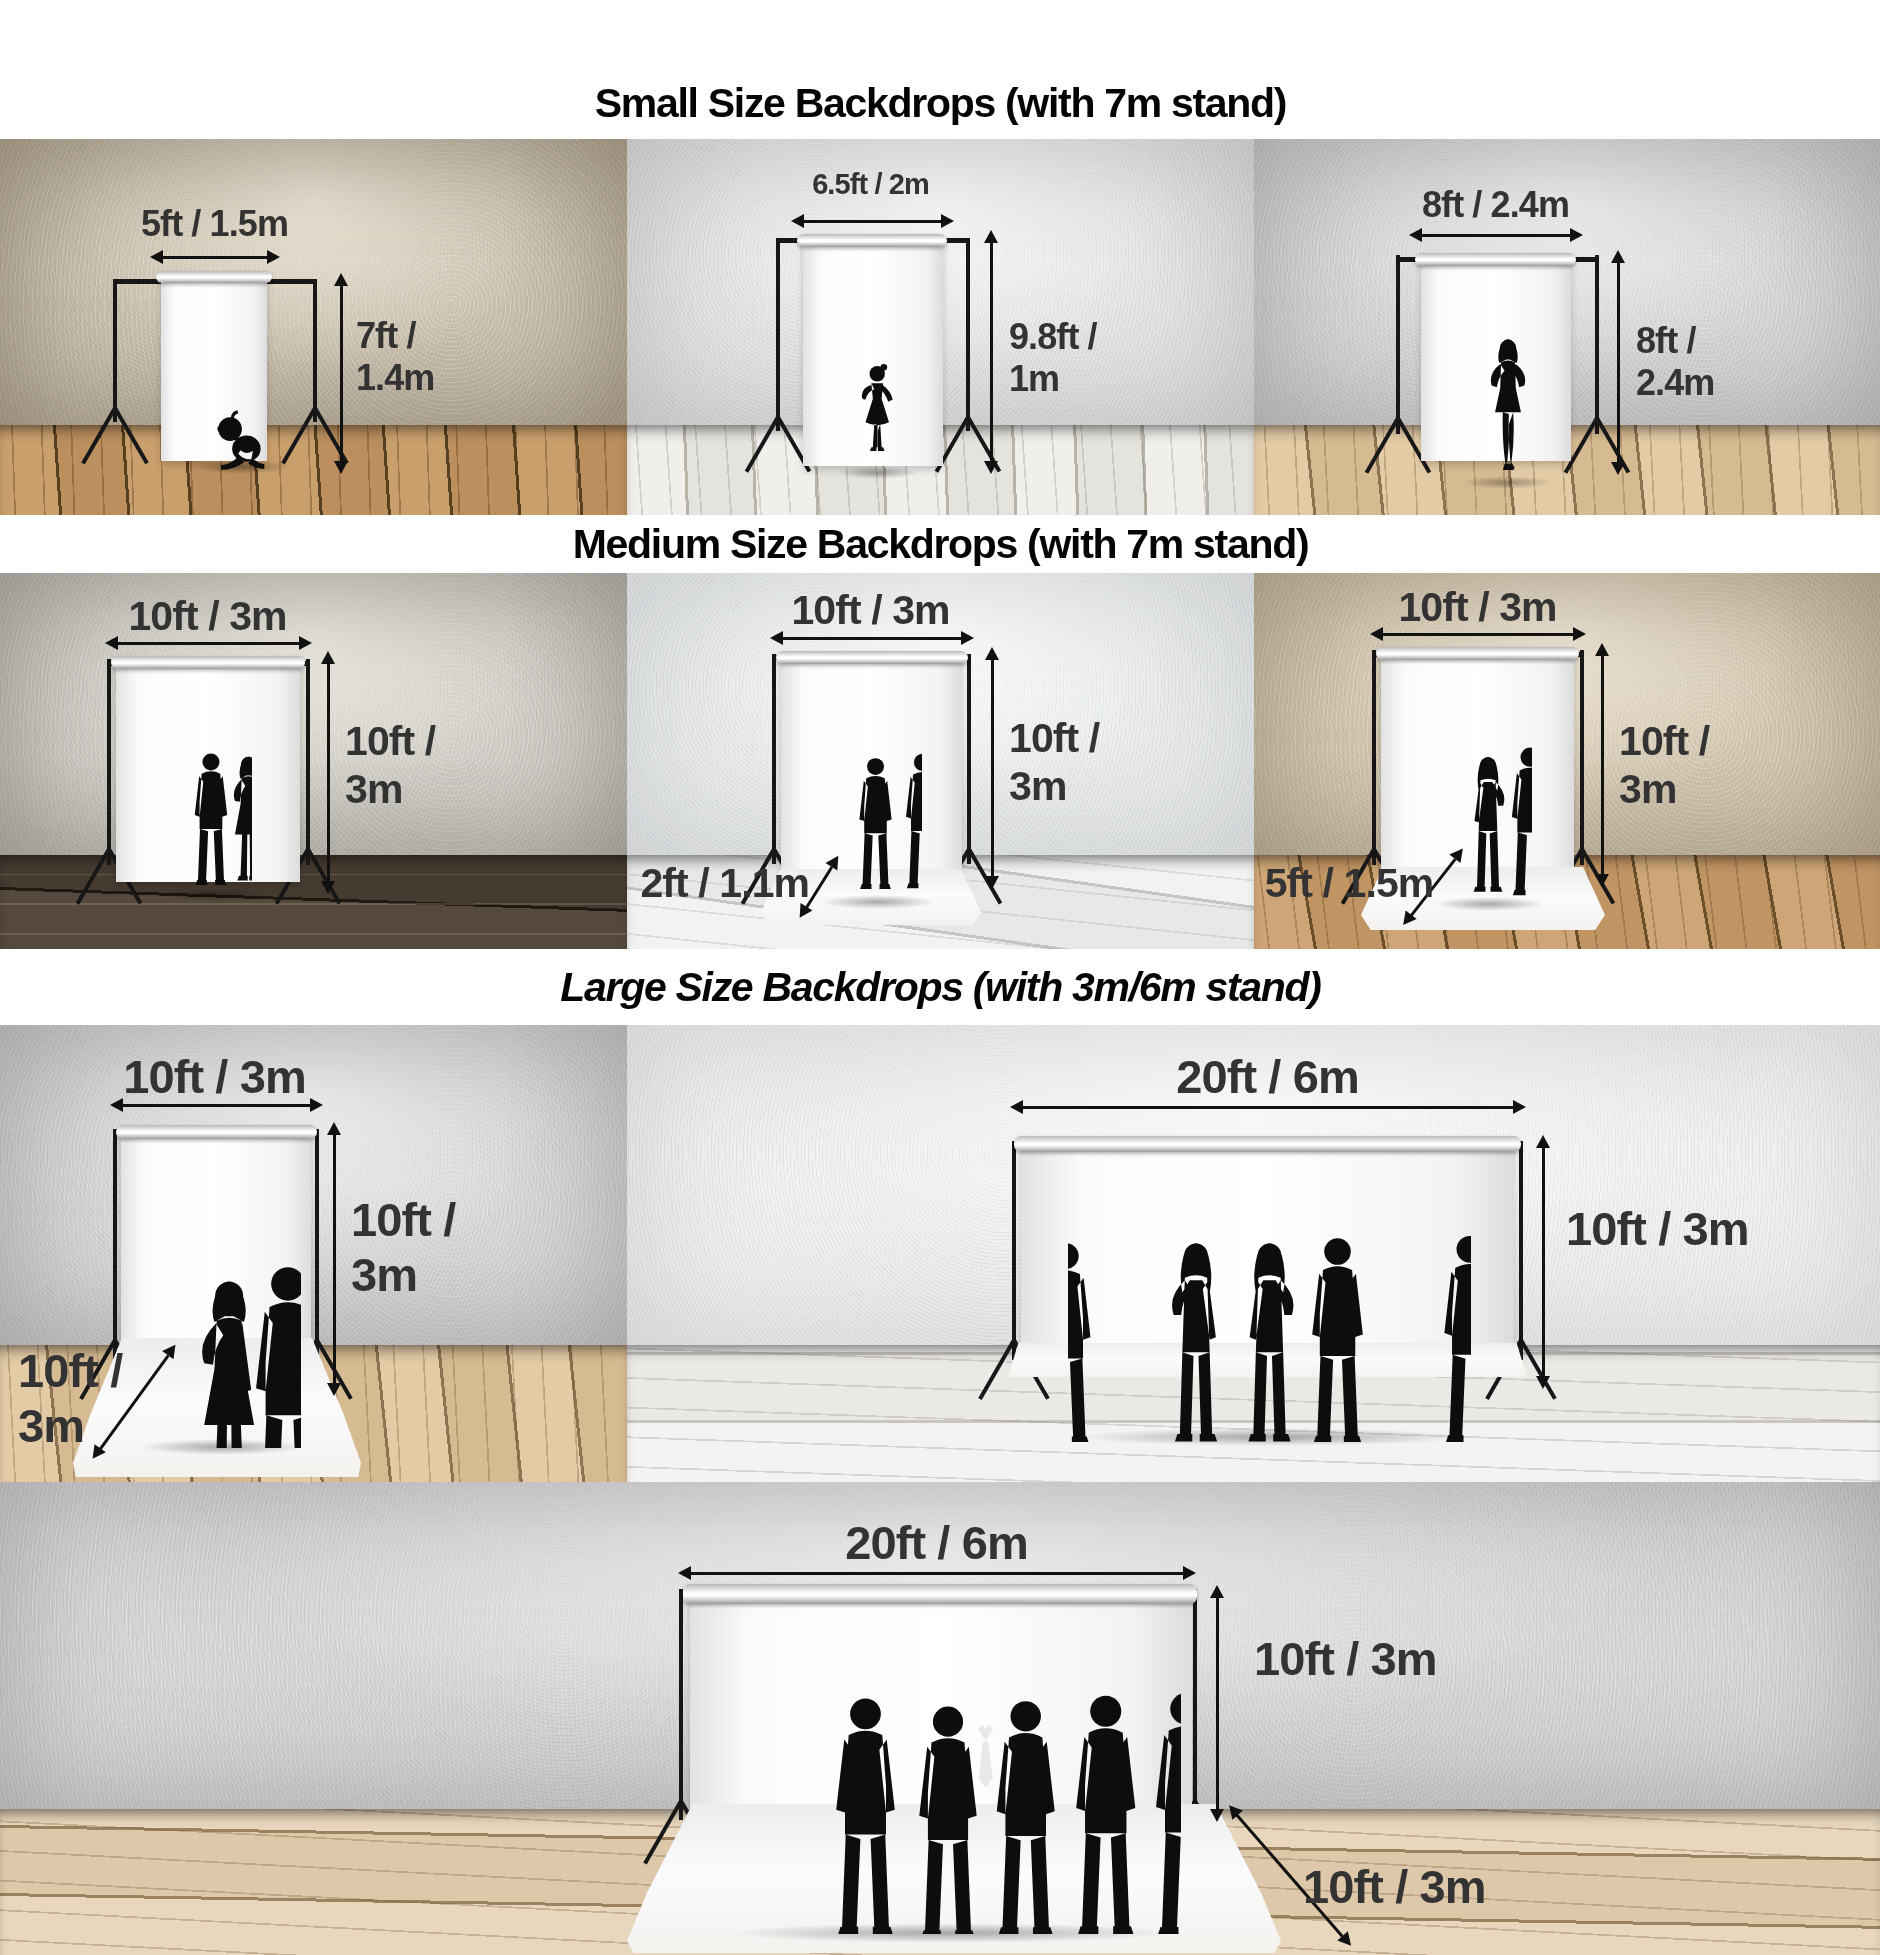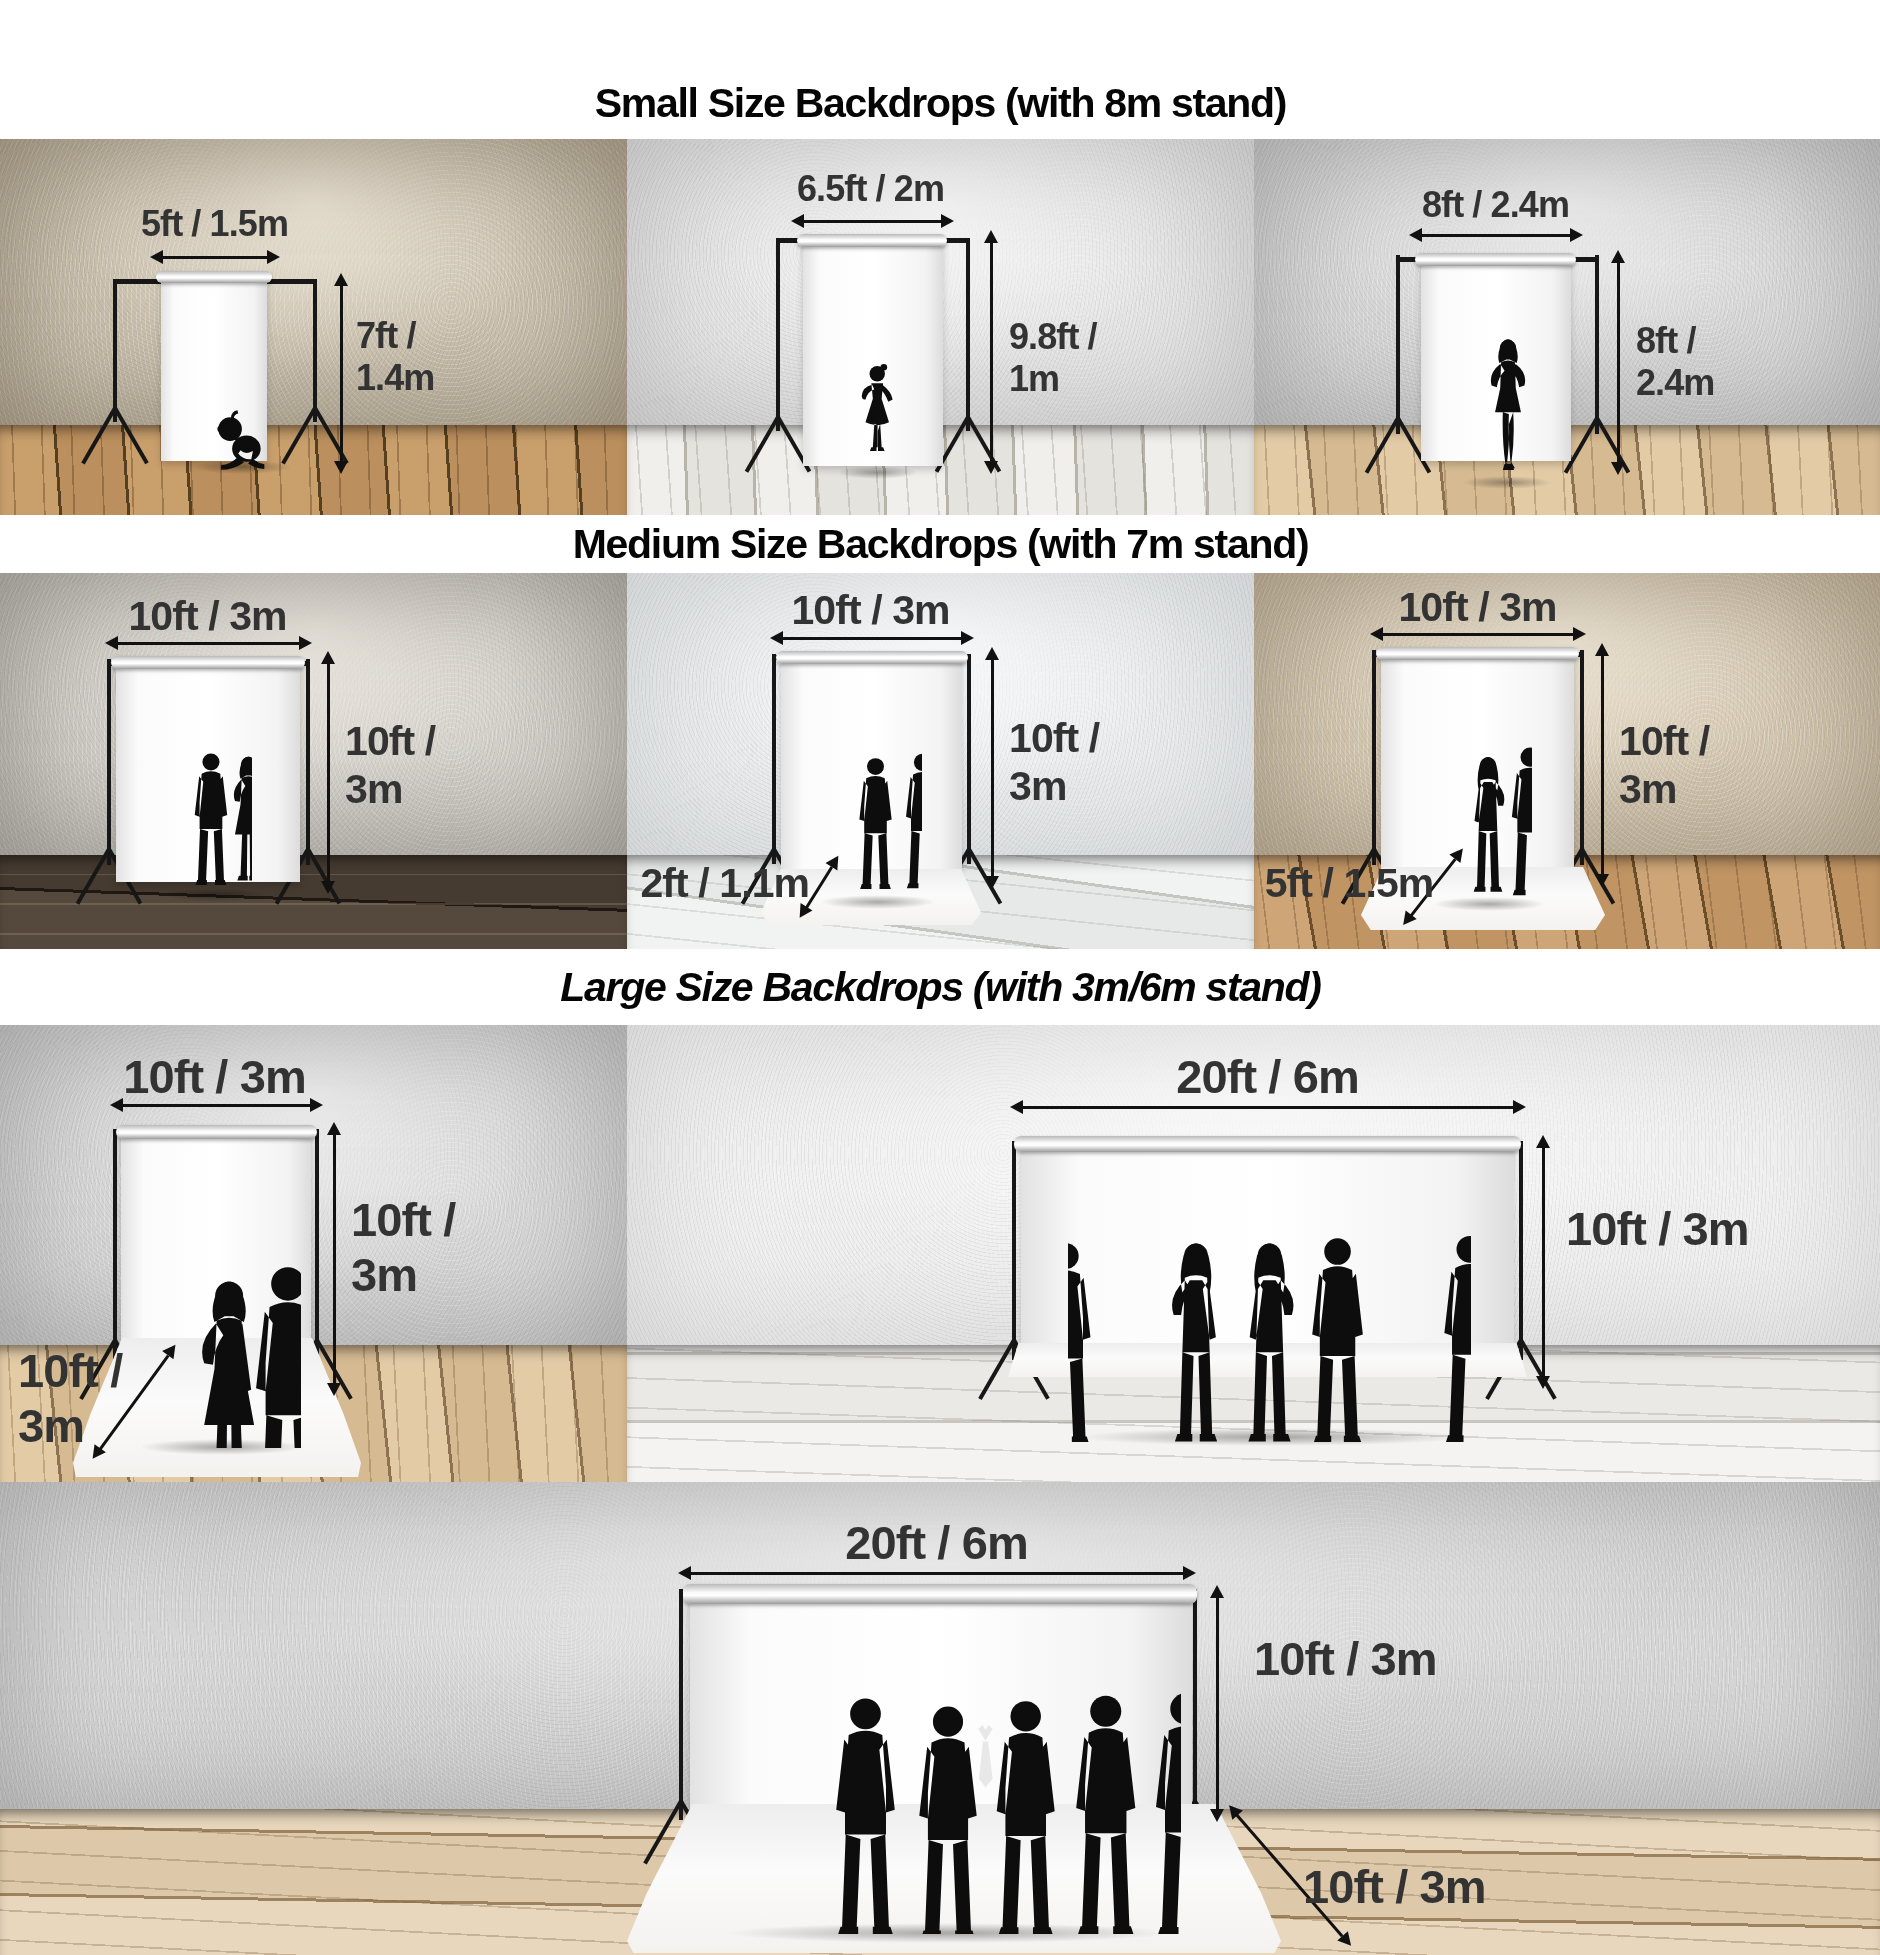--- a/index.html
+++ b/index.html
@@ -82,21 +82,21 @@
    <ellipse cx="52" cy="48" rx="17.5" ry="16"></ellipse>
    <path d="M33,10Q34,2 41,1L42,5Q37,6 36.5,11Z M40,38Q24,36 17,26Q15,21 20,20Q27,28 44,32Z M42,58Q32,68 21,68L21,74Q36,74 49,65Z M60,60Q66,66 74,67L74,73Q62,72 54,66Z"></path>
    <path fill="#f2f2f2" d="M42,54Q48,62 58,61L60,51Q50,56 45,50Z"></path>
   </symbol>
  </defs>
 </svg>
 
 <div class="page">
 
 
-  <div class="sect-t" style="top:67px;height:72px;">Small Size Backdrops (with 8m stand)</div>
+  <div class="sect-t" style="top:67px;height:72px;">Small Size Backdrops (with 7m stand)</div>
 
   <div class="panel th-beige" style="left:0;top:139px;width:627px;height:376px">
     <div class="wall" style="height:287px"></div>
     <div class="floor" style="height:90px"></div>
     <div class="pole" style="left:113px;top:140px;height:143px"></div>
     <div class="pole" style="left:313px;top:140px;height:143px"></div>
     <div class="tleg" style="left:113px;top:269px;height:64px;transform:rotate(-30deg)"></div>
     <div class="tleg" style="left:113px;top:269px;height:64px;transform:rotate(30deg)"></div>
     <div class="tleg" style="left:313px;top:269px;height:64px;transform:rotate(-30deg)"></div>
     <div class="tleg" style="left:313px;top:269px;height:64px;transform:rotate(30deg)"></div>
@@ -123,21 +123,21 @@
     <div class="tleg" style="left:339px;top:278px;height:63px;transform:rotate(-30deg)"></div>
     <div class="tleg" style="left:339px;top:278px;height:63px;transform:rotate(30deg)"></div>
     <div class="bar" style="left:149px;top:99px;width:194px"></div>
     <div class="bd" style="left:176px;top:100px;width:140px;height:227px"></div>
     <div class="roll" style="left:170px;top:95px;width:150px;height:12.5px"></div>
     <div class="gshadow" style="left:210px;top:327px;width:81px;height:12.5px"></div>
     <svg class="fig" style="left:226px;top:215px" width="47" height="116" viewBox="0 0 64 132" fill="#0d0d0d">
         <use href="#fig-girl"></use>
       </svg>
     <div class="ah" style="left:176px;top:81px;width:138px"></div>
-    <div class="dim ctr nw" style="left:154px;top:29px;width:179px;font-size:36px">6.5ft / 2m</div>
+    <div class="dim ctr nw" style="left:154px;top:29px;width:179px;font-size:29px">6.5ft / 2m</div>
     <div class="av" style="left:363px;top:103px;height:219px"></div>
     <div class="dim" style="left:382px;top:177px;width:143px;font-size:36px">9.8ft / 1m</div>
   </div>
 
   <div class="panel th-grey" style="left:1254px;top:139px;width:627px;height:376px">
     <div class="wall" style="height:287px"></div>
     <div class="floor" style="height:90px"></div>
     <div class="pole" style="left:142px;top:116px;height:179px"></div>
     <div class="pole" style="left:341px;top:116px;height:179px"></div>
     <div class="tleg" style="left:142px;top:279px;height:63px;transform:rotate(-30deg)"></div>

